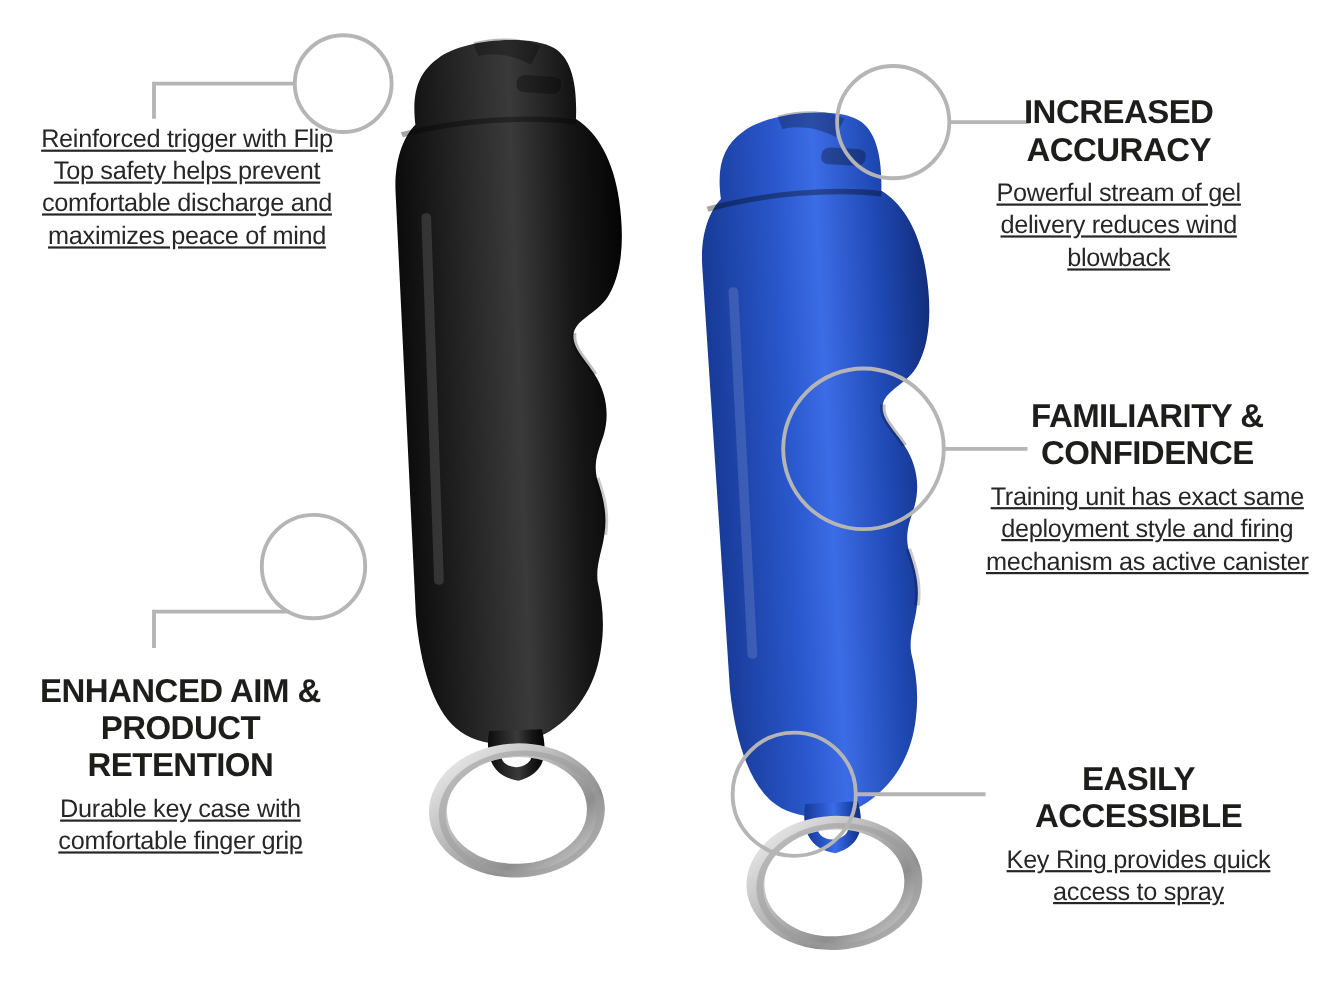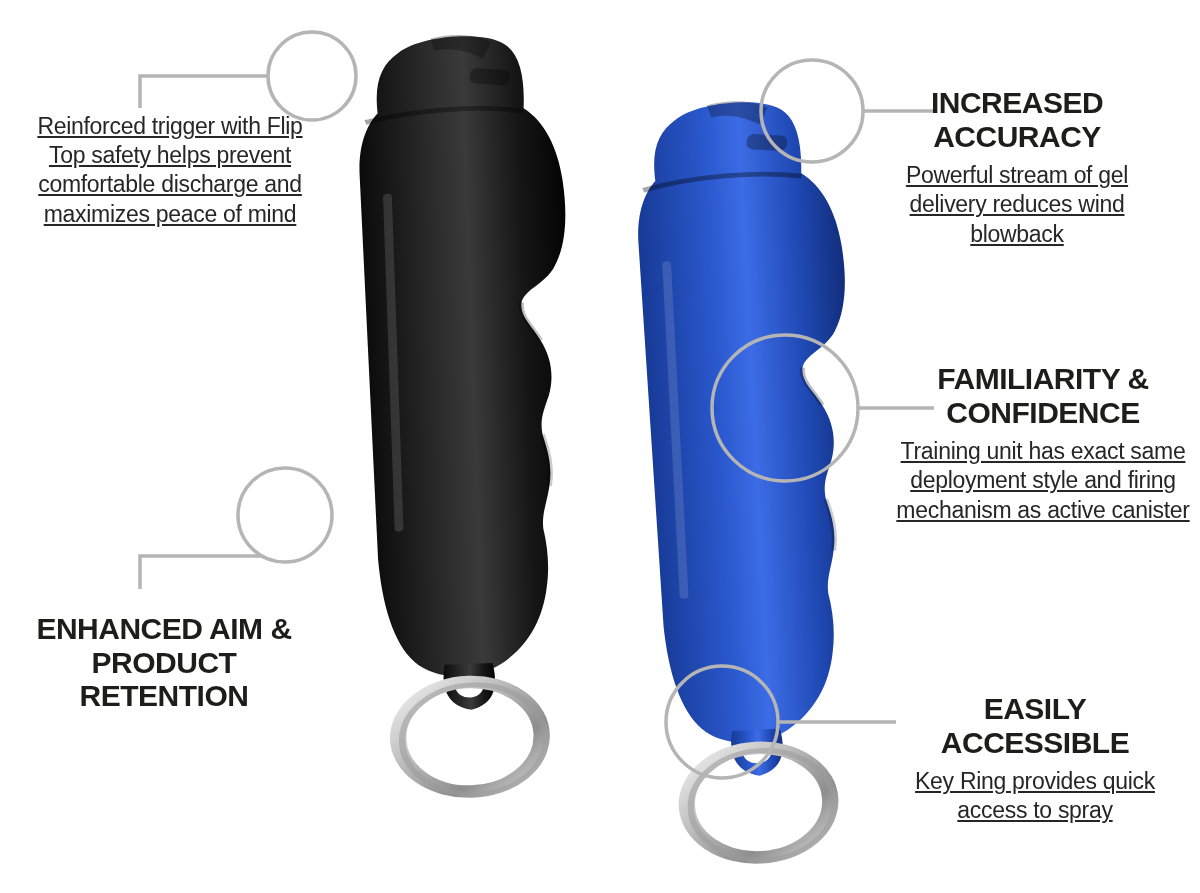--- a/index.html
+++ b/index.html
@@ -124,20 +124,21 @@
       <path d="M778,722 H896"></path>
     </g>
   </svg>
 
   <div class="callout" style="left:22px;top:112px;width:296px;">
     <p>Reinforced trigger with Flip Top safety helps prevent comfortable discharge and maximizes peace of mind</p>
   </div>
 
   <div class="callout" style="left:8px;top:612px;width:312px;">
     <h2>ENHANCED AIM &amp; PRODUCT RETENTION</h2>
+    <p>Durable key case with comfortable finger grip</p>
   </div>
 
   <div class="callout" style="left:884px;top:86px;width:266px;">
     <h2>INCREASED ACCURACY</h2>
     <p>Powerful stream of gel delivery reduces wind blowback</p>
   </div>
 
   <div class="callout" style="left:902px;top:692px;width:266px;">
     <h2>EASILY ACCESSIBLE</h2>
     <p>Key Ring provides quick access to spray</p>

